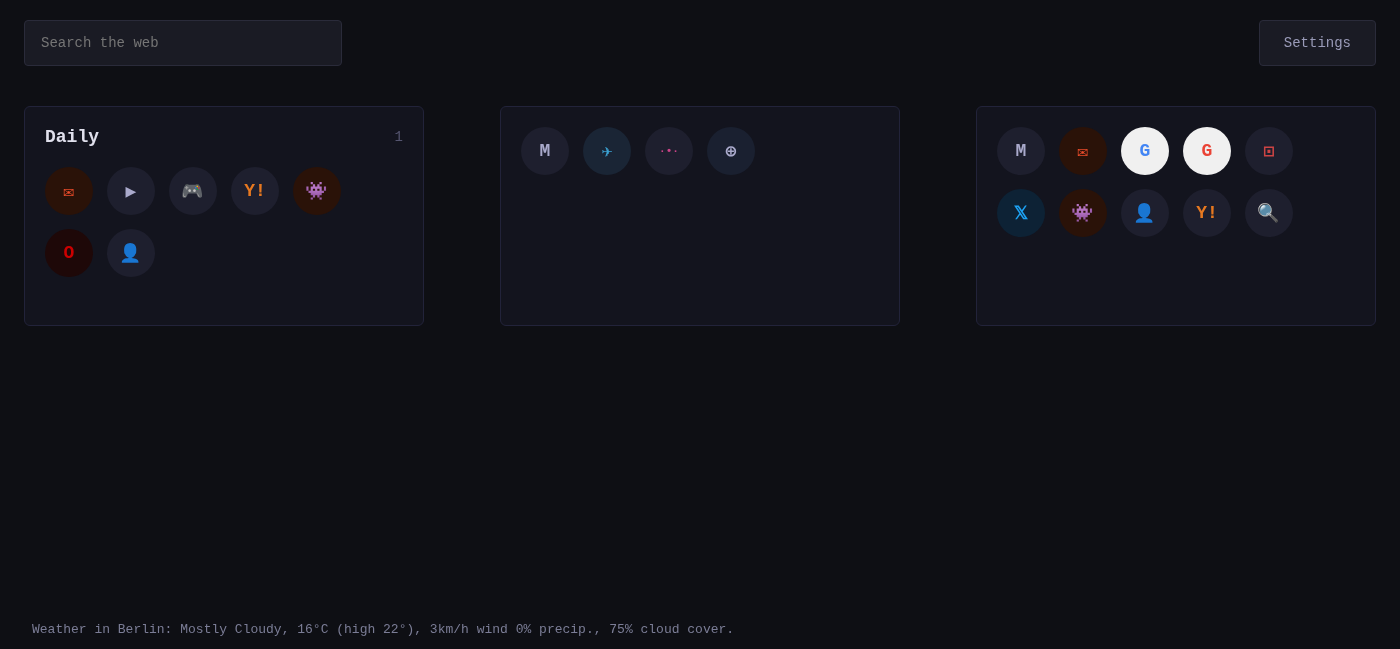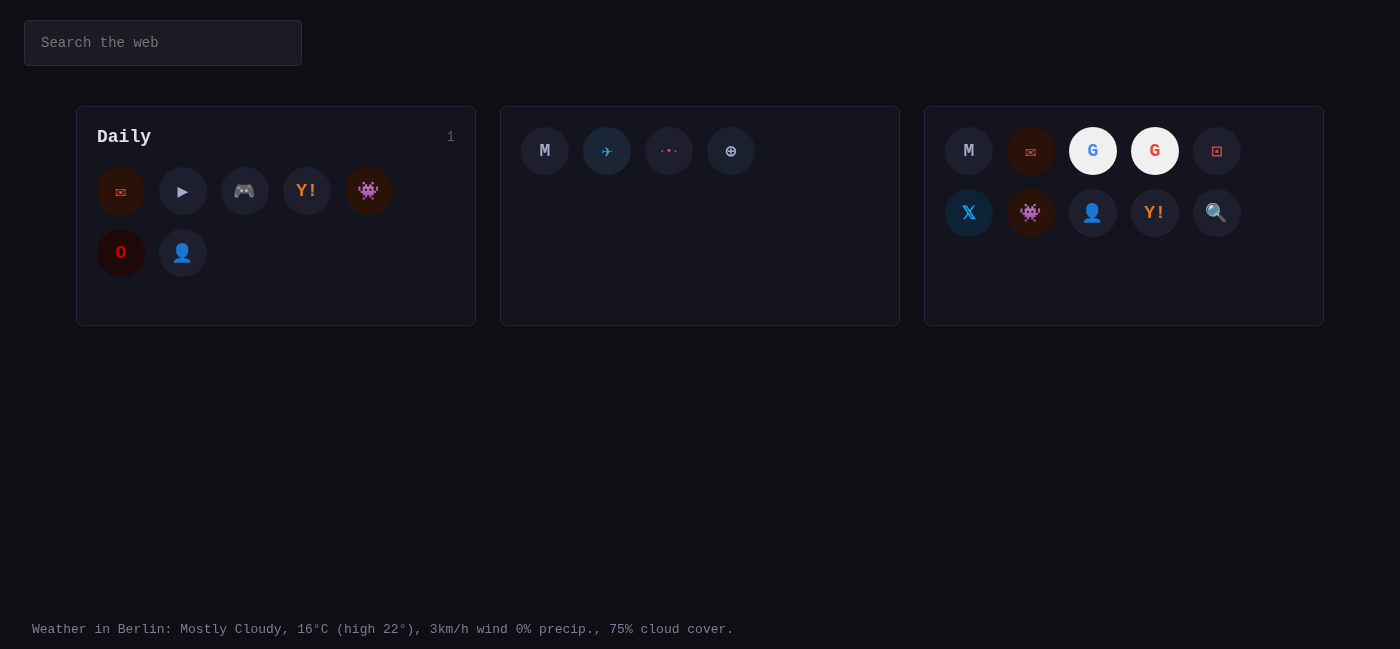--- a/index.html
+++ b/index.html
@@ -16,21 +16,21 @@
 
     
     .header {
       display: flex;
       align-items: center;
       justify-content: space-between;
       padding: 20px 24px;
     }
 
     .search-box {
-      width: 278px;
+      width: 318px;
       background: #1a1b24;
       border: 1px solid #2a2b3a;
       border-radius: 4px;
       padding: 14px 16px;
       color: #7b7d96;
       font-family: 'Courier New', Courier, monospace;
       font-size: 14px;
       cursor: text;
     }
 
@@ -43,21 +43,21 @@
       font-family: 'Courier New', Courier, monospace;
       font-size: 14px;
       cursor: pointer;
     }
 
     
     .main {
       padding: 20px 24px;
       display: flex;
       gap: 24px;
-      justify-content: center;
+      justify-content: space-between;
     }
 
     
     .group {
       background: #13141e;
       border: 1px solid #22233a;
       border-radius: 6px;
       padding: 20px;
       width: 400px;
       min-height: 220px;
@@ -112,20 +112,21 @@
       font-size: 13px;
       color: #7b7d96;
       background: #0e0f14;
     }
   </style>
 </head>
 <body>
 
 <div class="header">
   <input type="text" class="search-box" placeholder="Search the web" style="">
+  <button class="settings-btn">Settings</button>
 </div>
 
 <div class="main">
 <div class="group">
       <div class="group-header">
         <span class="group-title">Daily</span>
         <span class="group-number">1</span>
       </div>
       <div class="dial-grid">
         <div class="dial-icon" title="Gmail" style="background-color: rgb(42, 18, 8); color: rgb(232, 75, 42); font-size: 18px; font-weight: bold; font-family: &quot;Courier New&quot;, Courier, monospace;">✉</div>

